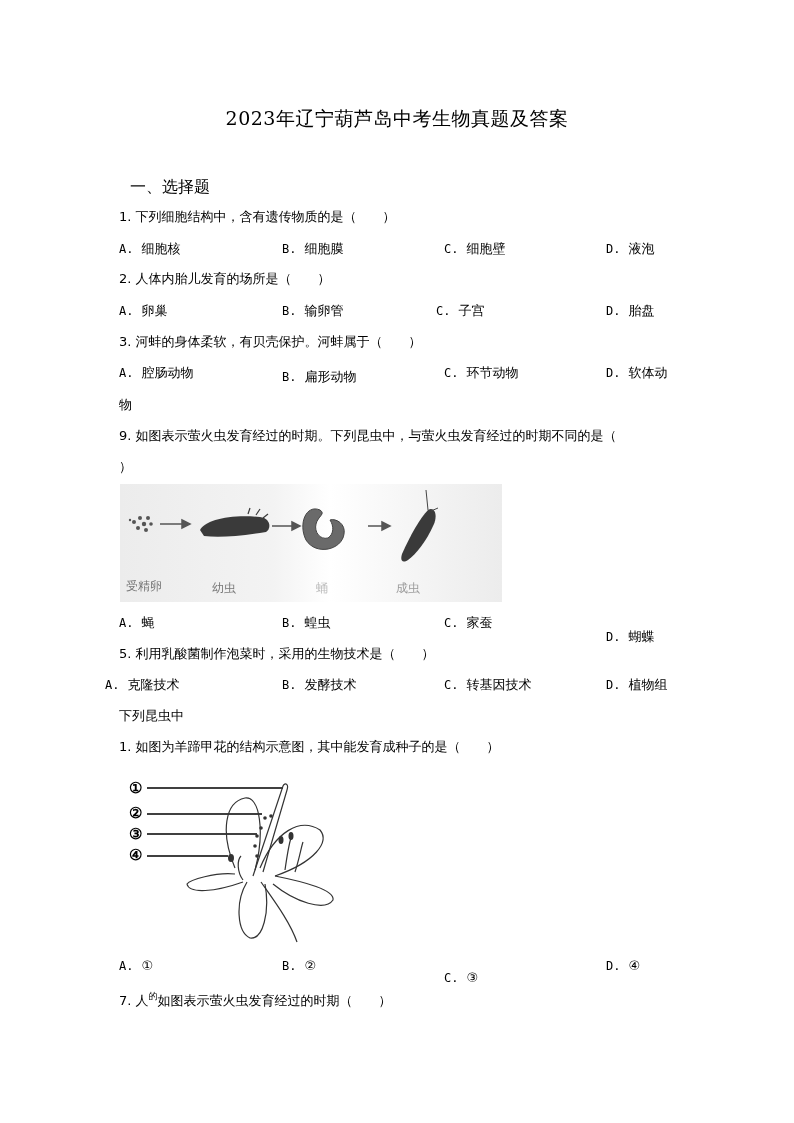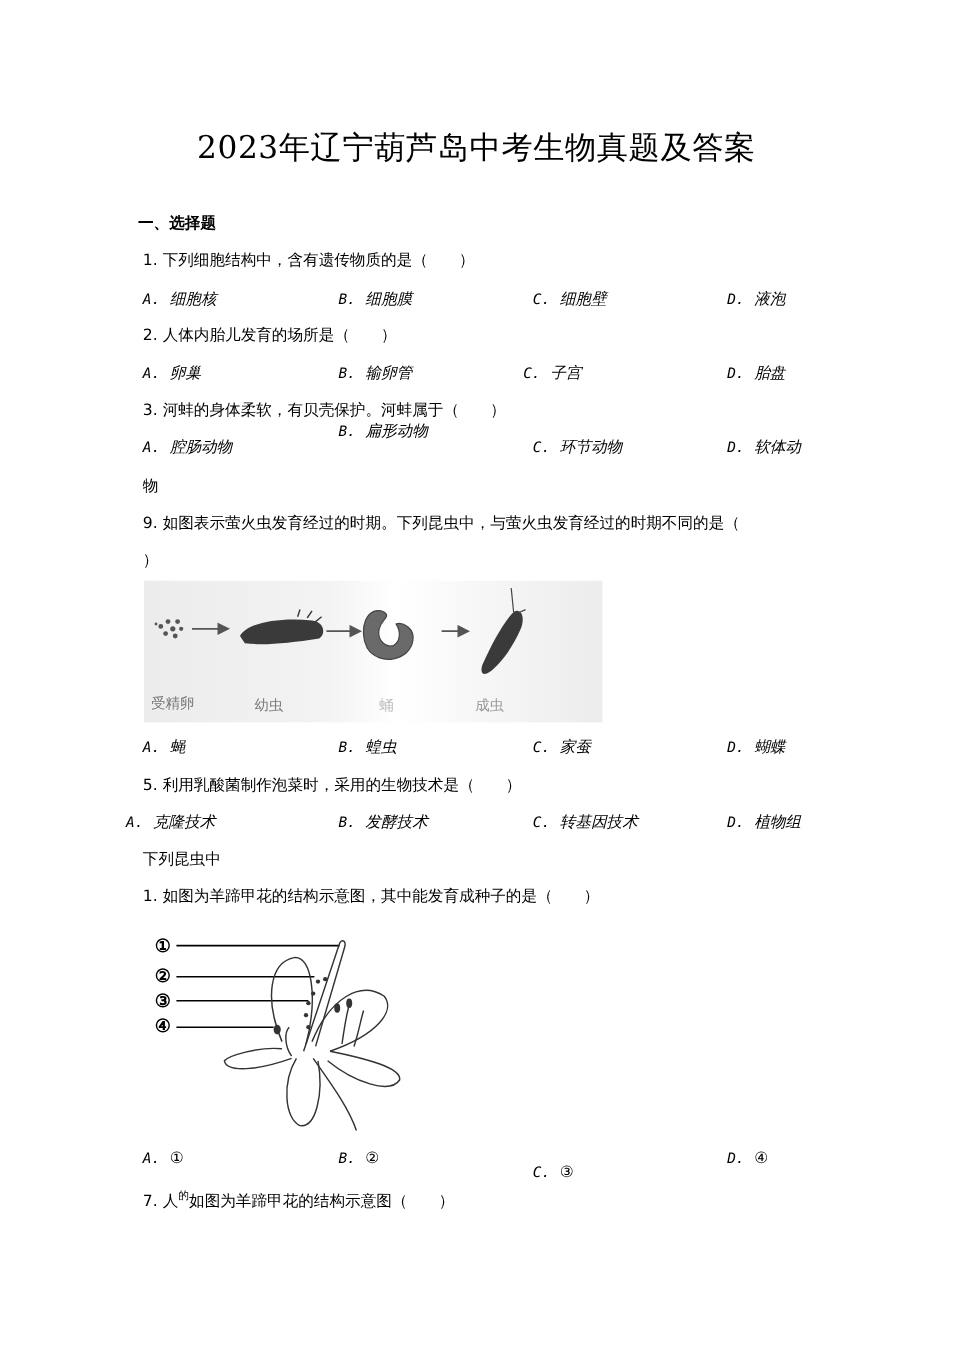--- a/index.html
+++ b/index.html
@@ -3,35 +3,34 @@
   <meta charset="utf-8">
   <style>
     html, body { margin: 0; padding: 0; background: #ffffff; }
     body {
       width: 794px; height: 1123px; position: relative; overflow: hidden;
       font-family: "DejaVu Serif", "Liberation Serif", serif;
       color: #000;
     }
     .title {
       position: absolute; left: 0; width: 794px; top: 106px;
-      text-align: center; font-size: 26px; letter-spacing: 0.5px;
+      text-align: center; font-size: 19px; letter-spacing: 0.5px;
       font-family: "DejaVu Serif", serif;
     }
     .section {
-      position: absolute; left: 115px; top: 177px; font-size: 13px; font-weight: bold;
+      position: absolute; left: 130px; top: 177px; font-size: 16px; font-weight: normal;
       font-family: "DejaVu Sans", sans-serif;
     }
     .line {
       position: absolute; left: 119px; font-size: 13px; white-space: nowrap;
       font-family: "DejaVu Sans", sans-serif;
     }
     .opt {
       position: absolute; font-size: 13px; white-space: nowrap;
       font-family: "DejaVu Sans", sans-serif;
-      font-style: italic;
     }
     .opt .letter { font-family: "DejaVu Sans Mono", monospace; font-size: 12px; margin-right: 8px; }
     .sup { font-size: 9px; vertical-align: 6px; }
     .fig1 {
       position: absolute; left: 120px; top: 484px; width: 382px; height: 118px;
       background: linear-gradient(90deg, #ececec 0%, #f3f3f3 40%, #ffffff 55%, #f6f6f6 75%, #ececec 100%);
     }
     .fig2 { position: absolute; left: 125px; top: 772px; width: 230px; height: 172px; }
   </style>
 </head>
@@ -47,21 +46,21 @@
 <div class="opt" style="left:606px;top:240px"><span class="letter">D.</span><span>液泡</span></div>
 
 <div class="line" style="top:270px">2. 人体内胎儿发育的场所是（　　）</div>
 <div class="opt" style="left:119px;top:302px"><span class="letter">A.</span><span>卵巢</span></div>
 <div class="opt" style="left:282px;top:302px"><span class="letter">B.</span><span>输卵管</span></div>
 <div class="opt" style="left:436px;top:302px"><span class="letter">C.</span><span>子宫</span></div>
 <div class="opt" style="left:606px;top:302px"><span class="letter">D.</span><span>胎盘</span></div>
 
 <div class="line" style="top:333px">3. 河蚌的身体柔软，有贝壳保护。河蚌属于（　　）</div>
 <div class="opt" style="left:119px;top:364px"><span class="letter">A.</span><span>腔肠动物</span></div>
-<div class="opt" style="left:282px;top:350px"><span class="letter">B.</span><span>扁形动物</span></div>
+<div class="opt" style="left:282px;top:368px"><span class="letter">B.</span><span>扁形动物</span></div>
 <div class="opt" style="left:444px;top:364px"><span class="letter">C.</span><span>环节动物</span></div>
 <div class="opt" style="left:606px;top:364px"><span class="letter">D.</span><span>软体动</span></div>
 <div class="line" style="top:396px">物</div>
 
 <div class="line" style="top:427px">9. 如图表示萤火虫发育经过的时期。下列昆虫中，与萤火虫发育经过的时期不同的是（</div>
 <div class="line" style="top:458px">）</div>
 
 <div class="fig1">
   <svg width="338" height="118" viewBox="0 0 338 118">
     <g fill="#555">
@@ -97,21 +96,21 @@
       <text x="92" y="108">幼虫</text>
       <text x="196" y="108" fill="#bbb">蛹</text>
       <text x="276" y="108" fill="#999">成虫</text>
     </g>
   </svg>
 </div>
 
 <div class="opt" style="left:119px;top:614px"><span class="letter">A.</span><span>蝇</span></div>
 <div class="opt" style="left:282px;top:614px"><span class="letter">B.</span><span>蝗虫</span></div>
 <div class="opt" style="left:444px;top:614px"><span class="letter">C.</span><span>家蚕</span></div>
-<div class="opt" style="left:606px;top:614px"><span class="letter">D.</span><span>蝴蝶</span></div>
+<div class="opt" style="left:606px;top:628px"><span class="letter">D.</span><span>蝴蝶</span></div>
 
 <div class="line" style="top:645px">5. 利用乳酸菌制作泡菜时，采用的生物技术是（　　）</div>
 <div class="opt" style="left:105px;top:676px"><span class="letter">A.</span><span>克隆技术</span></div>
 <div class="opt" style="left:282px;top:676px"><span class="letter">B.</span><span>发酵技术</span></div>
 <div class="opt" style="left:444px;top:676px"><span class="letter">C.</span><span>转基因技术</span></div>
 <div class="opt" style="left:606px;top:676px"><span class="letter">D.</span><span>植物组</span></div>
 <div class="line" style="top:707px">下列昆虫中</div>
 
 <div class="line" style="top:738px">1. 如图为羊蹄甲花的结构示意图，其中能发育成种子的是（　　）</div>
 
@@ -153,13 +152,13 @@
         <ellipse cx="166" cy="64" rx="2.5" ry="4"></ellipse>
     </g>
   </svg>
 </div>
 
 <div class="opt" style="left:119px;top:958px"><span class="letter">A.</span><span>①</span></div>
 <div class="opt" style="left:282px;top:958px"><span class="letter">B.</span><span>②</span></div>
 <div class="opt" style="left:444px;top:970px"><span class="letter">C.</span><span>③</span></div>
 <div class="opt" style="left:606px;top:958px"><span class="letter">D.</span><span>④</span></div>
 
-<div class="line" style="top:990px"><span>7. 人</span><span class="sup">的</span><span>如图为羊蹄甲花的结构示意图（　　）</span></div>
+<div class="line" style="top:990px"><span>7. 人</span><span class="sup">的</span><span>如图表示萤火虫发育经过的时期（　　）</span></div>
 
 </body></html>

